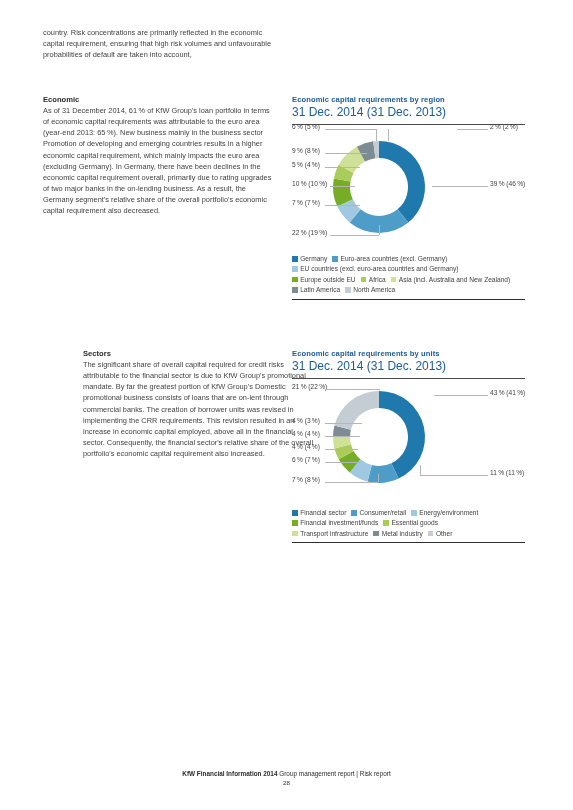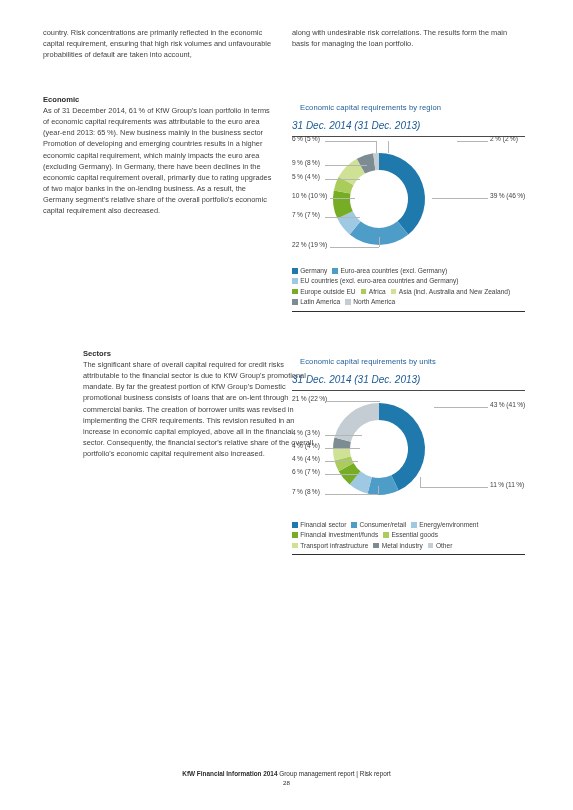--- a/index.html
+++ b/index.html
@@ -34,25 +34,25 @@
   
   .regions-block{position:absolute;left:43px;top:95px;width:232px;}
   .sectors-block{position:absolute;left:43px;top:349px;width:232px;margin-left:40px;}
 
   
   .chart-block{position:absolute;left:292px;width:233px;}
   #chart-region{top:95px;}
   #chart-sector{top:349px;}
 
   .chart-title{
-    font-size:7.6px;font-weight:normal;color:#1d5b96;
-    letter-spacing:.1px;margin:8px;
+    font-size:7.6px;font-weight:bold;color:#1d5b96;
+    letter-spacing:.1px;margin:0;
   }
   .chart-sub{
-    font-size:10px;color:#1d5b96;margin:1px 0 0 0;font-style:italic;
+    font-size:12px;color:#1d5b96;margin:1px 0 0 0;
   }
   .rule-top{
     border-top:1.1px solid #4a4a4a;
     margin-top:5px;
   }
   .rule-bot{
     border-top:1.3px solid #2f2f2f;
     margin-top:3px;
   }
 
@@ -101,21 +101,20 @@
   }
   .footer b{font-weight:bold;}
   .footer .pg{display:block;margin-top:1.5px;font-size:6.2px;}
 </style>
 </head>
 <body>
 
 <div class="page">
 
   <div class="top-left body-txt">country. Risk concentrations are primarily reflected in the economic capital requirement, ensuring that high risk volumes and unfavourable probabilities of default are taken into account,</div>
-  <div class="top-right body-txt">along with undesirable risk correlations. The results form the main basis for managing the loan portfolio.</div>
 
   <div class="regions-block">
     <div class="sec-head">Economic</div>
     <div class="body-txt">As of 31 December 2014, 61 % of KfW Group's loan portfolio in terms of economic capital requirements was attributable to the euro area (year-end 2013: 65 %). New business mainly in the business sector Promotion of developing and emerging countries results in a higher economic capital requirement, which mainly impacts the euro area (excluding Germany). In Germany, there have been declines in the economic capital requirement overall, primarily due to rating upgrades of two major banks in the on-lending business. As a result, the Germany segment's relative share of the overall portfolio's economic capital requirement also decreased.</div>
   </div>
 
   <div class="sectors-block">
     <div class="sec-head">Sectors</div>
     <div class="body-txt">The significant share of overall capital required for credit risks attributable to the financial sector is due to KfW Group's promotional mandate. By far the greatest portion of KfW Group's Domestic promotional business consists of loans that are on-lent through commercial banks. The creation of borrower units was revised in implementing the CRR requirements. This revision resulted in an increase in economic capital employed, above all in the financial sector. Consequently, the financial sector's relative share of the overall portfolio's economic capital requirement also increased.</div>
   </div>

